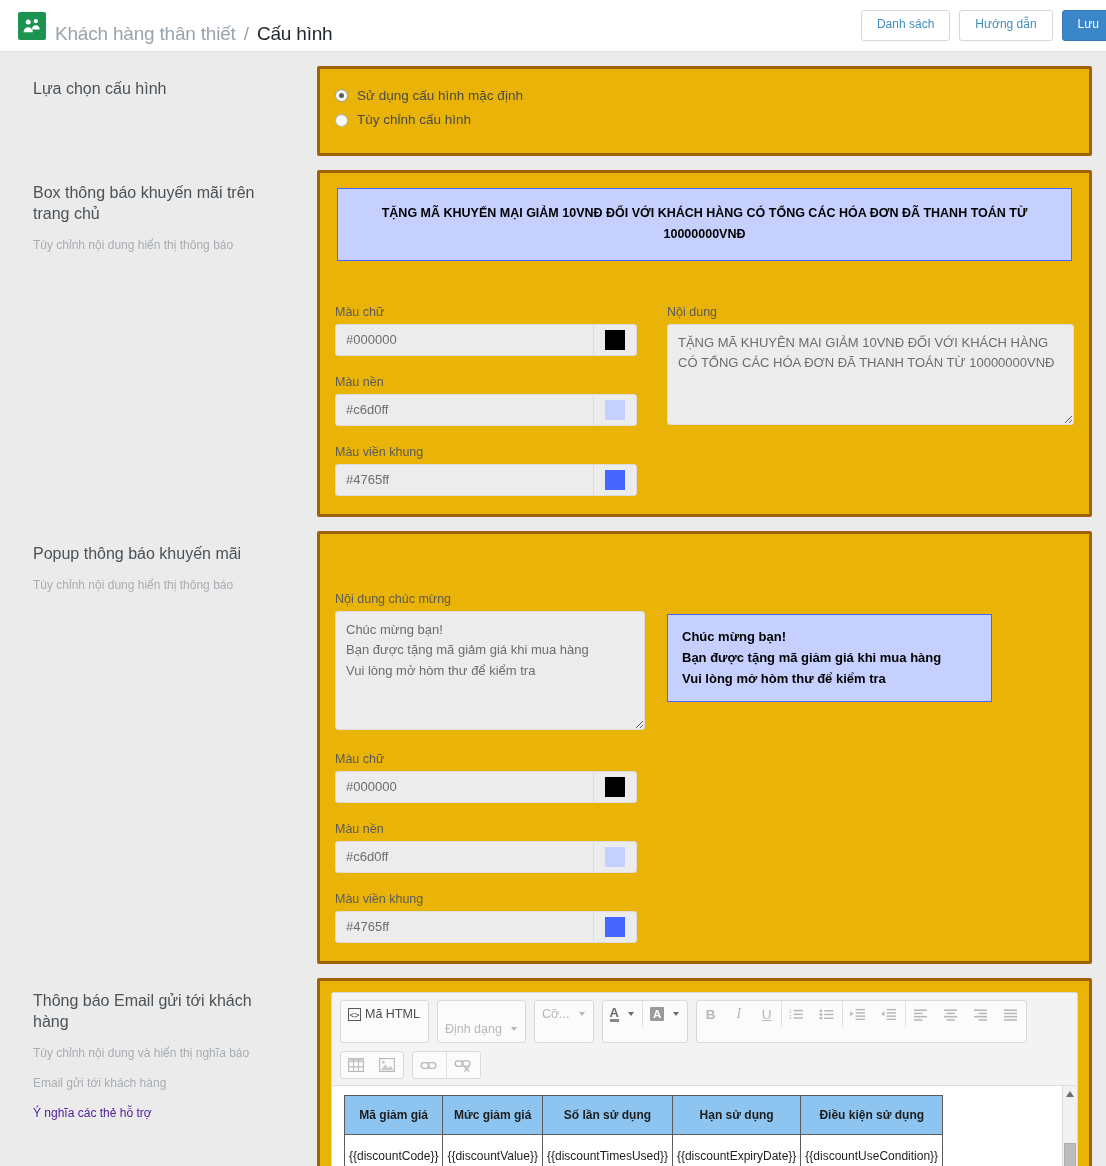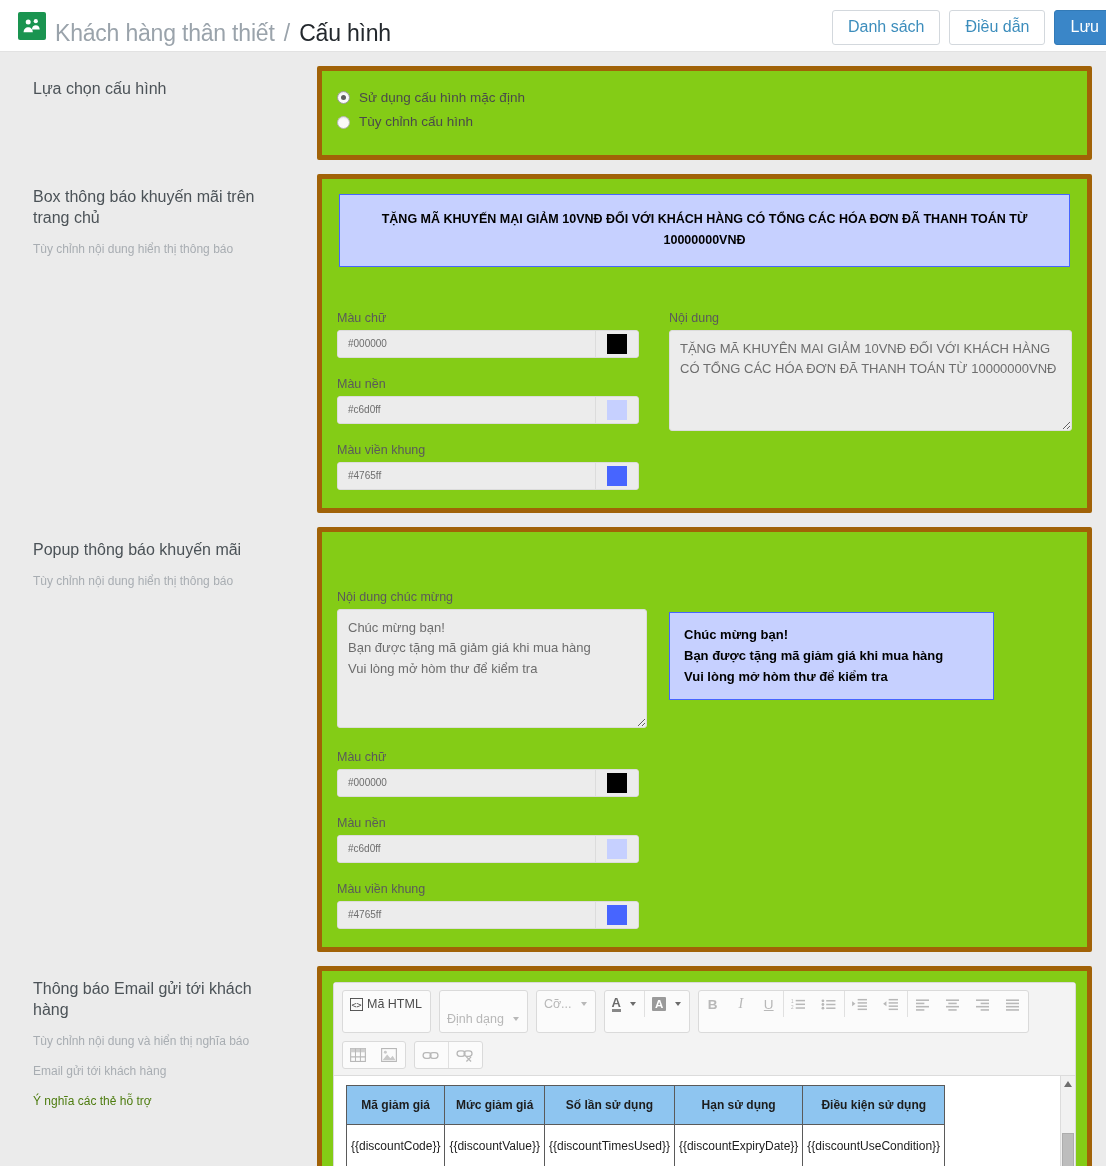--- a/index.html
+++ b/index.html
@@ -18,34 +18,34 @@
     display:flex; align-items:center; padding:0 0 0 18px;
     position:relative;
   }
   .app-icon {
     width:28px; height:28px; background:#1a9450; border-radius:2px;
     display:flex; align-items:center; justify-content:center;
     flex:0 0 auto; margin-right:9px;
   }
   .app-icon svg { display:block; }
   .crumb {
-    font-size:23px; font-weight:400; white-space:nowrap;
+    font-size:19px; font-weight:400; white-space:nowrap;
     letter-spacing:-0.2px;
     margin-top:16px;
   }
   .crumb .c1 { color:#9aa3ab; }
   .crumb .sep { color:#9aa3ab; padding:0 3px; }
   .crumb .c2 { color:#23282d; }
   .hdr-actions {
     position:absolute; right:0; top:10px;
     display:flex; gap:9px; align-items:center;
   }
   .btn {
     font-family:"Liberation Sans", sans-serif;
-    font-size:16px; padding:7px 15px 8px; border-radius:3px;
+    font-size:12px; padding:7px 15px 8px; border-radius:3px;
     border:1px solid #d3d8dd; background:#fff; color:#3c8dbc;
     cursor:pointer; line-height:1.15; white-space:nowrap;
   }
   .btn-primary {
     background:#3a86c8; border-color:#327ab7; color:#fff;
     border-radius:3px 0 0 3px; padding:7px 14px 8px 15px;
     margin-right:-8px;
   }
 
   
@@ -60,23 +60,23 @@
     padding:12px 22px 6px 19px;
   }
   .row-label h3 {
     margin:0; font-size:16px; font-weight:400; color:#4b5257;
     line-height:1.32;
   }
   .row-label .sub {
     margin-top:7px; font-size:12px; color:#a8adb2; line-height:1.5;
   }
   .row-label .sub div { white-space:nowrap;margin-top:12px; }
-  .row-label .lnk { color:#4d7c0f; cursor:pointer; }
+  .row-label .lnk { color:#4c1d95; cursor:pointer; }
   .panel {
-    flex:1 1 auto; background:#84cc16; border:5px solid #a16207;
+    flex:1 1 auto; background:#eab308; border:3px solid #a16207;
     border-radius:2px; padding:14px 15px 16px;
   }
 
   
   .radio-line { display:flex; align-items:center; margin:2px 0 4px; }
   .radio-line + .radio-line { margin-top:9px;align-items:flex-end; }
   .rad {
     width:13px; height:13px; border-radius:50%;
     border:1px solid #b4b4b4; background:#fafafa;
     flex:0 0 auto; margin-right:9px; position:relative;
@@ -105,21 +105,21 @@
   .fgroup:last-child { margin-bottom:2px; }
   label.fl {
     display:block; font-size:12.5px; color:#5a5a5a; margin-bottom:5px;
   }
   .color-input {
     display:flex; border:1px solid #dcdcdc; border-radius:3px;
     background:#ececec; overflow:hidden; width:302px;
   }
   .color-input input {
     flex:1 1 auto; border:0; background:#ececec; outline:none;
-    font-family:"Liberation Sans", sans-serif; font-size:10px;
+    font-family:"Liberation Sans", sans-serif; font-size:13px;
     color:#6d6d6d; padding:7px 10px 8px;
   }
   .swatch-btn {
     width:43px; flex:0 0 43px; background:#ececec;
     border-left:1px solid #dcdcdc;
     display:flex; align-items:center; justify-content:center;
     cursor:pointer;
   }
   .swatch { width:20px; height:20px; display:block; }
   textarea.ta {
@@ -207,21 +207,21 @@
       <path d="M8.9 11.4c0-2.5 1.8-4.1 3.9-4.1s3.9 1.6 3.9 4.1z" fill="#fff"></path>
     </svg>
   </div>
   <div class="crumb">
     <span class="c1">Khách hàng thân thiết</span>
     <span class="sep">/</span>
     <span class="c2">Cấu hình</span>
   </div>
   <div class="hdr-actions">
     <button class="btn">Danh sách</button>
-    <button class="btn">Điều dẫn</button>
+    <button class="btn">Hướng dẫn</button>
     <button class="btn btn-primary">Lưu</button>
   </div>
 </div>
 
 <div class="wrap">
 
   <div class="row">
     <div class="row-label">
       <h3>Lựa chọn cấu hình</h3>
     </div>

